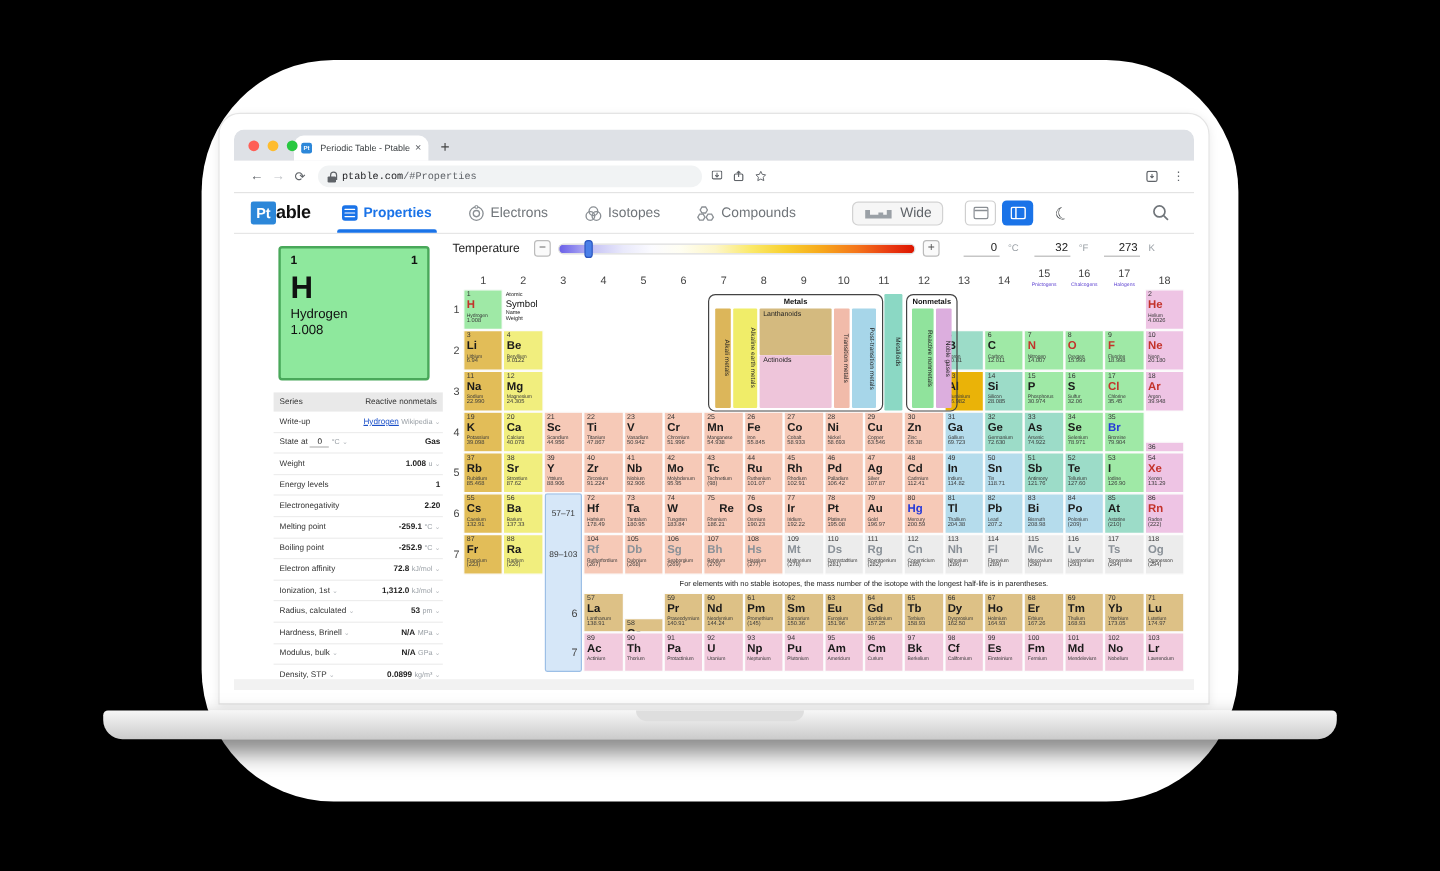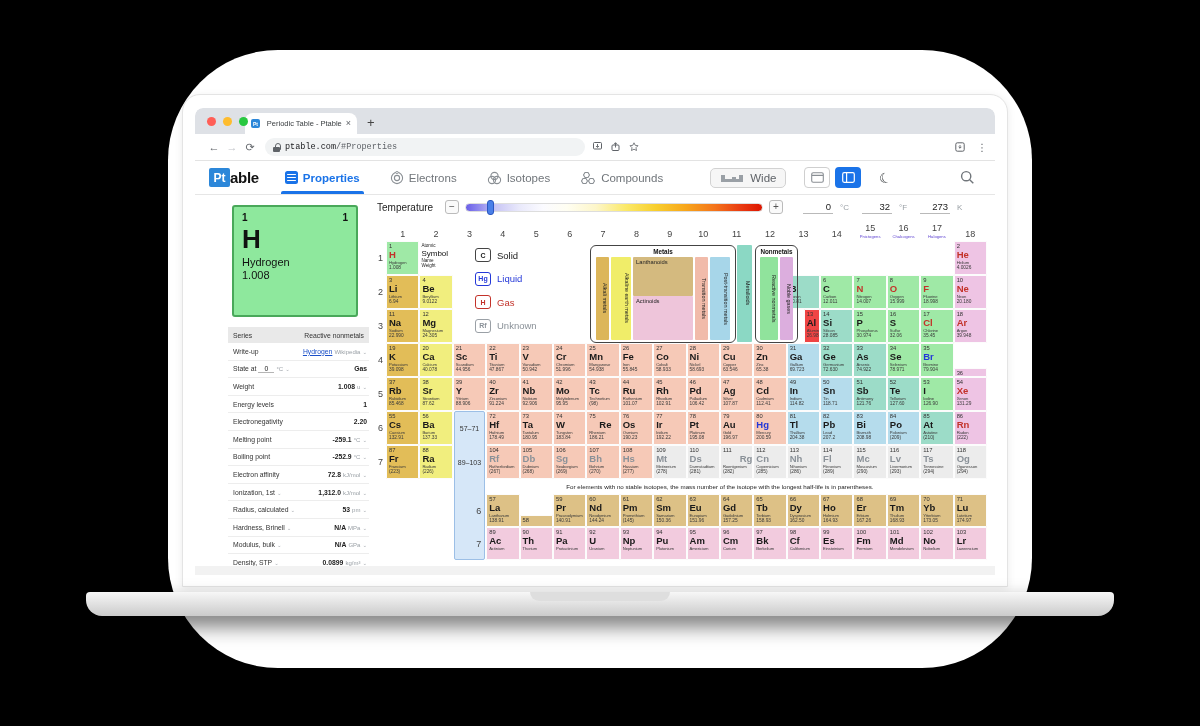--- a/index.html
+++ b/index.html
@@ -552,21 +552,21 @@
                     <div class="s" style="color: rgb(26, 26, 26);">Na</div>
                     <div class="m">Sodium</div>
                     <div class="w">22.990</div>
                   </div>
                   <div class="el" style="grid-area: 4 / 3; background: rgb(241, 238, 126);">
                     <div class="n">12</div>
                     <div class="s" style="color: rgb(26, 26, 26);">Mg</div>
                     <div class="m">Magnesium</div>
                     <div class="w">24.305</div>
                   </div>
-                  <div class="el" style="grid-area: 4 / 14; background: #ef4444; margin-left: 17px;">
+                  <div class="el" style="grid-area: 4 / 14; background: #eab308;">
                     <div class="n">13</div>
                     <div class="s" style="color: rgb(26, 26, 26);">Al</div>
                     <div class="m">Aluminium</div>
                     <div class="w">26.982</div>
                   </div>
                   <div class="el" style="grid-area: 4 / 15; background: rgb(156, 220, 200);">
                     <div class="n">14</div>
                     <div class="s" style="color: rgb(26, 26, 26);">Si</div>
                     <div class="m">Silicon</div>
                     <div class="w">28.085</div>
@@ -962,21 +962,21 @@
                     <div class="w">(278)</div>
                   </div>
                   <div class="el" style="grid-area: 8 / 11; background: rgb(236, 236, 236);">
                     <div class="n">110</div>
                     <div class="s" style="color: rgb(138, 145, 152);">Ds</div>
                     <div class="m">Darmstadtium</div>
                     <div class="w">(281)</div>
                   </div>
                   <div class="el" style="grid-area: 8 / 12; background: rgb(236, 236, 236);">
                     <div class="n">111</div>
-                    <div class="s" style="color: rgb(138, 145, 152); text-align: right;">Rg</div>
+                    <div class="s" style="color: rgb(138, 145, 152);">Rg</div>
                     <div class="m">Roentgenium</div>
                     <div class="w">(282)</div>
                   </div>
                   <div class="el" style="grid-area: 8 / 13; background: rgb(236, 236, 236);">
                     <div class="n">112</div>
                     <div class="s" style="color: rgb(138, 145, 152);">Cn</div>
                     <div class="m">Copernicium</div>
                     <div class="w">(285)</div>
                   </div>
                   <div class="el" style="grid-area: 8 / 14; background: rgb(236, 236, 236);">
@@ -1179,38 +1179,20 @@
                     <div class="n">103</div>
                     <div class="s" style="color: rgb(26, 26, 26);">Lr</div>
                     <div class="m">Lawrencium</div>
                   </div>
                   <div class="band"></div>
                   <div class="bandcell" style="grid-row: 7;">57–71</div>
                   <div class="bandcell" style="grid-row: 8;">89–103</div>
                   <div class="fpl" style="grid-row: 10;">6</div>
                   <div class="fpl" style="grid-row: 11;">7</div>
                   <div class="noterow">For elements with no stable isotopes, the mass number of the isotope with the longest half-life is in parentheses.</div>
-                </div>
-              <div class="statelegend">
-                  <div class="stitem">
-                    <div class="stbox" style="color: rgb(26, 26, 26); border-color: rgb(68, 68, 68);">C</div>
-                    <div class="stlabel" style="color: rgb(26, 26, 26);">Solid</div>
-                  </div>
-                  <div class="stitem">
-                    <div class="stbox" style="color: rgb(36, 56, 216); border-color: rgb(36, 56, 216);">Hg</div>
-                    <div class="stlabel" style="color: rgb(36, 56, 216);">Liquid</div>
-                  </div>
-                  <div class="stitem">
-                    <div class="stbox" style="color: rgb(195, 50, 42); border-color: rgb(195, 50, 42);">H</div>
-                    <div class="stlabel" style="color: rgb(195, 50, 42);">Gas</div>
-                  </div>
-                  <div class="stitem">
-                    <div class="stbox" style="color: rgb(138, 145, 152); border-color: rgb(154, 160, 166);">Rf</div>
-                    <div class="stlabel" style="color: rgb(138, 145, 152);">Unknown</div>
-                  </div>
                 </div>
 
               <div class="catlegend">
                 <div class="frame" style="left:0;width:146px">
                   <div class="frame-label">Metals</div>
                   <div class="bars">
                     <div class="vbar" style="width: 13px; background: rgb(220, 182, 90);">Alkali metals</div>
                     <div class="vbar" style="width: 20px; background: rgb(240, 237, 105);">Alkaline earth metals</div>
                     <div class="lanbox">
                       <div style="height: 39px; background: rgb(212, 186, 127);">Lanthanoids</div>

